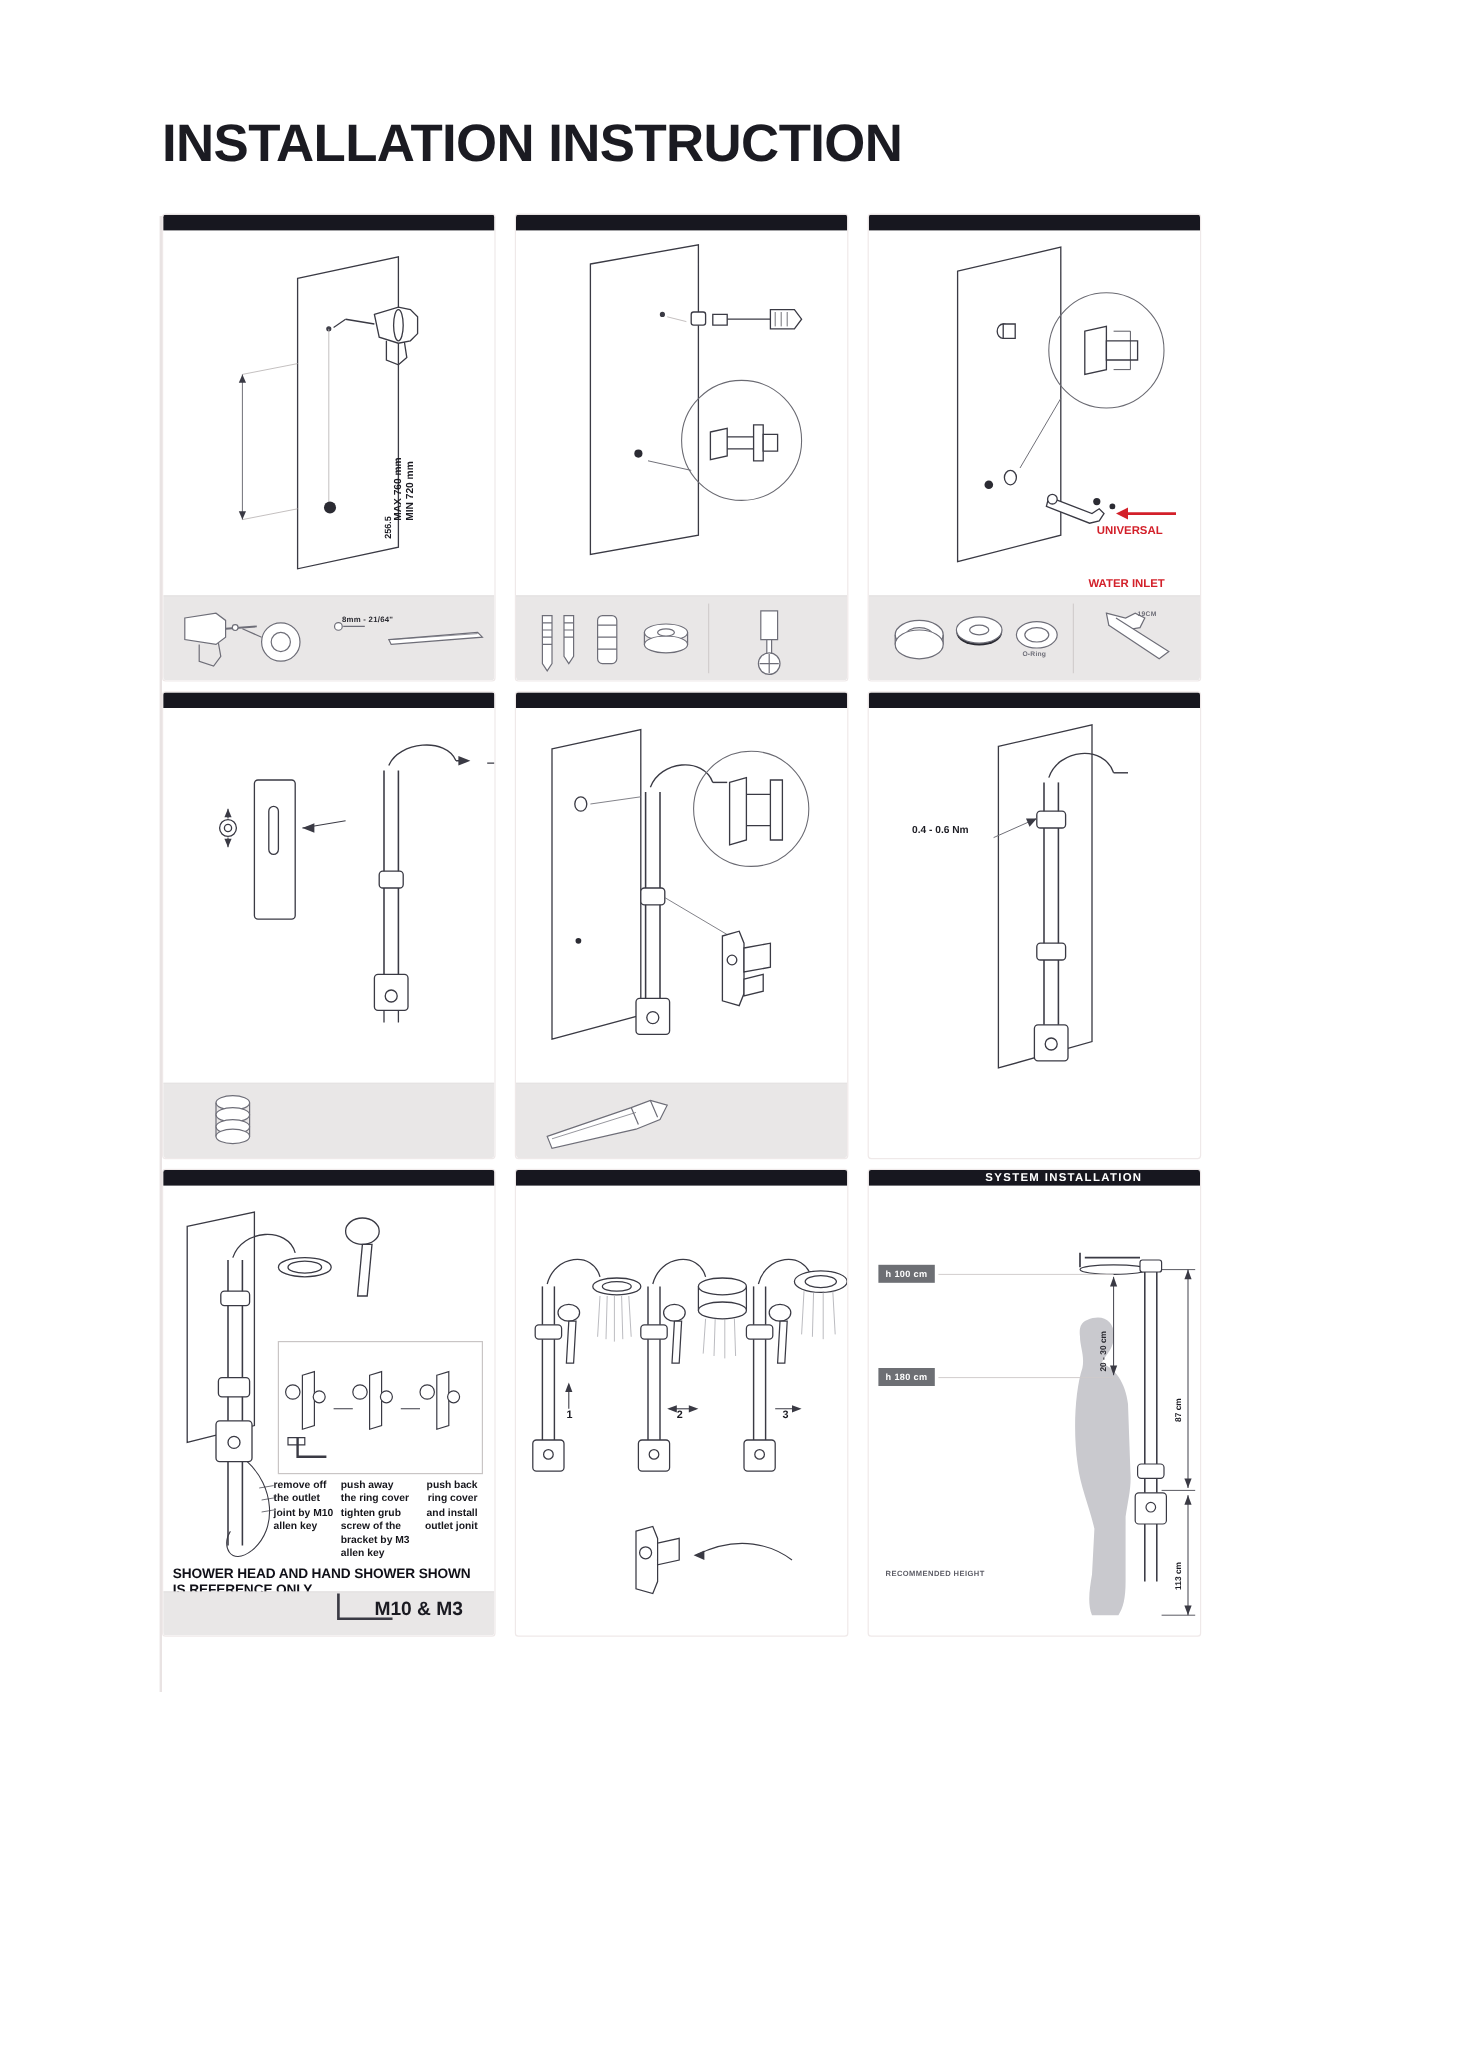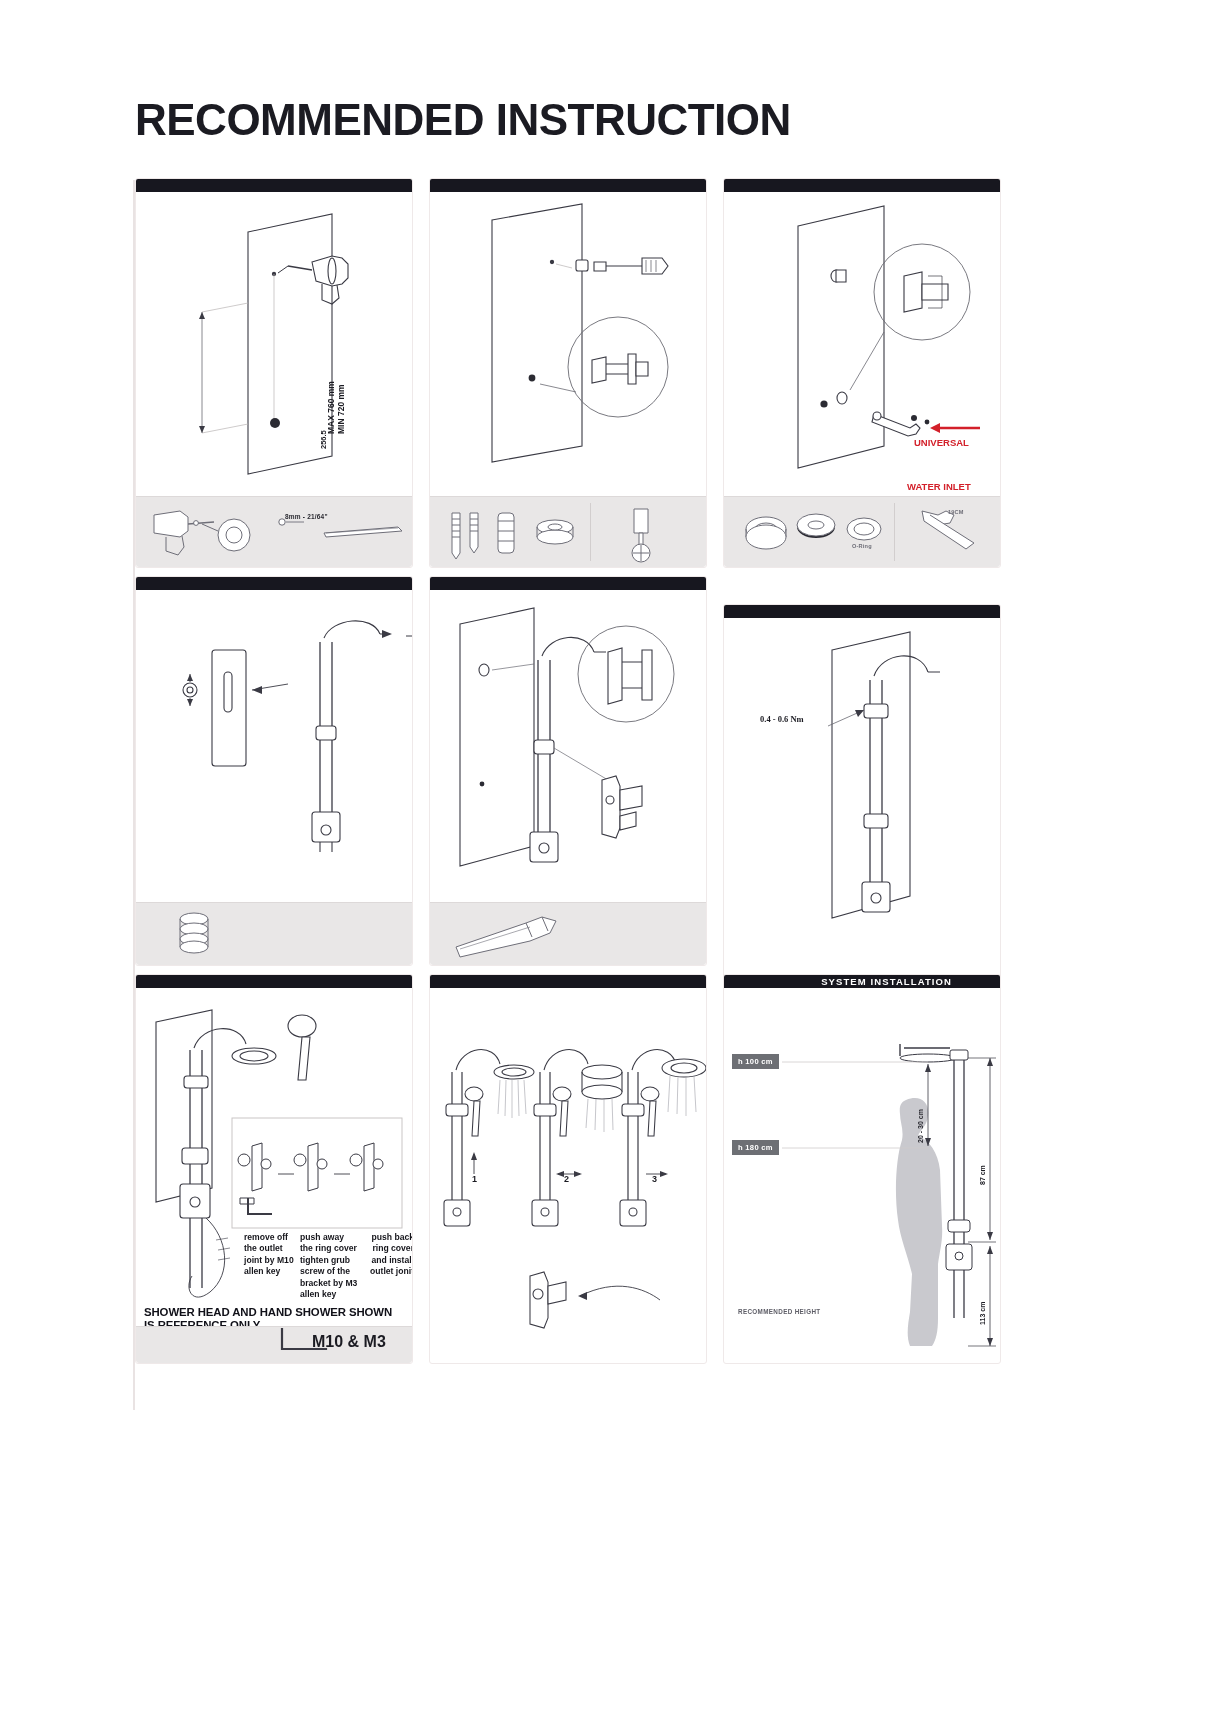--- a/index.html
+++ b/index.html
@@ -87,21 +87,21 @@
     position:absolute;font-size:9px;font-weight:bold;color:#1b1b22;
   }
   .rechead{
     position:absolute;font-size:6.3px;font-weight:bold;color:#5d5d66;
     letter-spacing:.35px;white-space:nowrap;
   }
 </style>
 </head>
 <body>
 
-<div id="page-title">RECOMMENDED INSTRUCTION</div>
+<div id="page-title">INSTALLATION INSTRUCTION</div>
 <div id="reg-line"></div>
 
 <div class="panel" style="left:135px;top:178px;width:276px;height:388px;">
   <div class="hdr"></div>
   <div class="stage">
     <svg class="svgfull" viewBox="0 0 276 375">
       <g fill="none" stroke="#3a3a44" stroke-width="1.1">
 
         <path d="M112 40 L196 22 L196 264 L112 282 Z"></path>
 
@@ -347,21 +347,21 @@
     <svg class="svgfull" viewBox="0 0 276 62">
       <g fill="none" stroke="#6e6e78" stroke-width="1">
         <path d="M26 44 L96 20 L112 14 L126 18 L120 30 L100 38 L30 54 Z" fill="#fff"></path>
         <path d="M96 20 L102 34 M112 14 L118 28"></path>
         <path d="M30 46 L100 24" stroke-width=".6"></path>
       </g>
     </svg>
   </div>
 </div>
 
-<div class="panel" style="left:723px;top:604px;width:276px;height:388px;font-family:Liberation Serif, serif;">
+<div class="panel" style="left:723px;top:576px;width:276px;height:388px;">
   <div class="hdr"></div>
   <div class="stage">
     <svg class="svgfull" viewBox="0 0 276 375">
       <g fill="none" stroke="#3a3a44" stroke-width="1.1">
         <path d="M108 32 L186 14 L186 278 L108 300 Z"></path>
 
         <path d="M150 58 C158 34 196 30 204 54"></path>
         <path d="M204 54 L216 54" stroke-width="1.2"></path>
         <path d="M146 62 L146 272" stroke-width="1.3"></path>
         <path d="M158 62 L158 272" stroke-width="1.3"></path>
@@ -419,21 +419,21 @@
           <circle cx="242" cy="176" r="5" fill="#fff"></circle>
         </g>
 
         <path d="M142 186 L158 186" stroke-width=".9"></path>
         <path d="M198 186 L214 186" stroke-width=".9"></path>
 
         <path d="M112 210 L112 226 L136 226" stroke="#3a3a44" stroke-width="2"></path>
       </g>
     </svg>
 
-    <div class="colwrap" style="left:108px;top:244px;width:170px;">
+    <div class="colwrap" style="left:92px;top:244px;width:170px;">
       <div class="col" style="width:50px;">remove off the outlet joint by M10 allen key</div>
       <div class="col" style="width:58px;">push away the ring cover tighten grub screw of the bracket by M3 allen key</div>
       <div class="col" style="width:50px;text-align:right;">push back ring cover and install outlet jonit</div>
     </div>
     <div class="capbold" style="left:8px;top:318px;">SHOWER HEAD AND HAND SHOWER SHOWN</div>
     <div class="capbold" style="left:8px;top:331px;">IS REFERENCE ONLY</div>
   </div>
   <div class="tools" style="height:36px;">
     <svg class="svgfull" viewBox="0 0 276 36">
       <g fill="none" stroke="#3a3a44" stroke-width="2.2" stroke-linecap="square">

